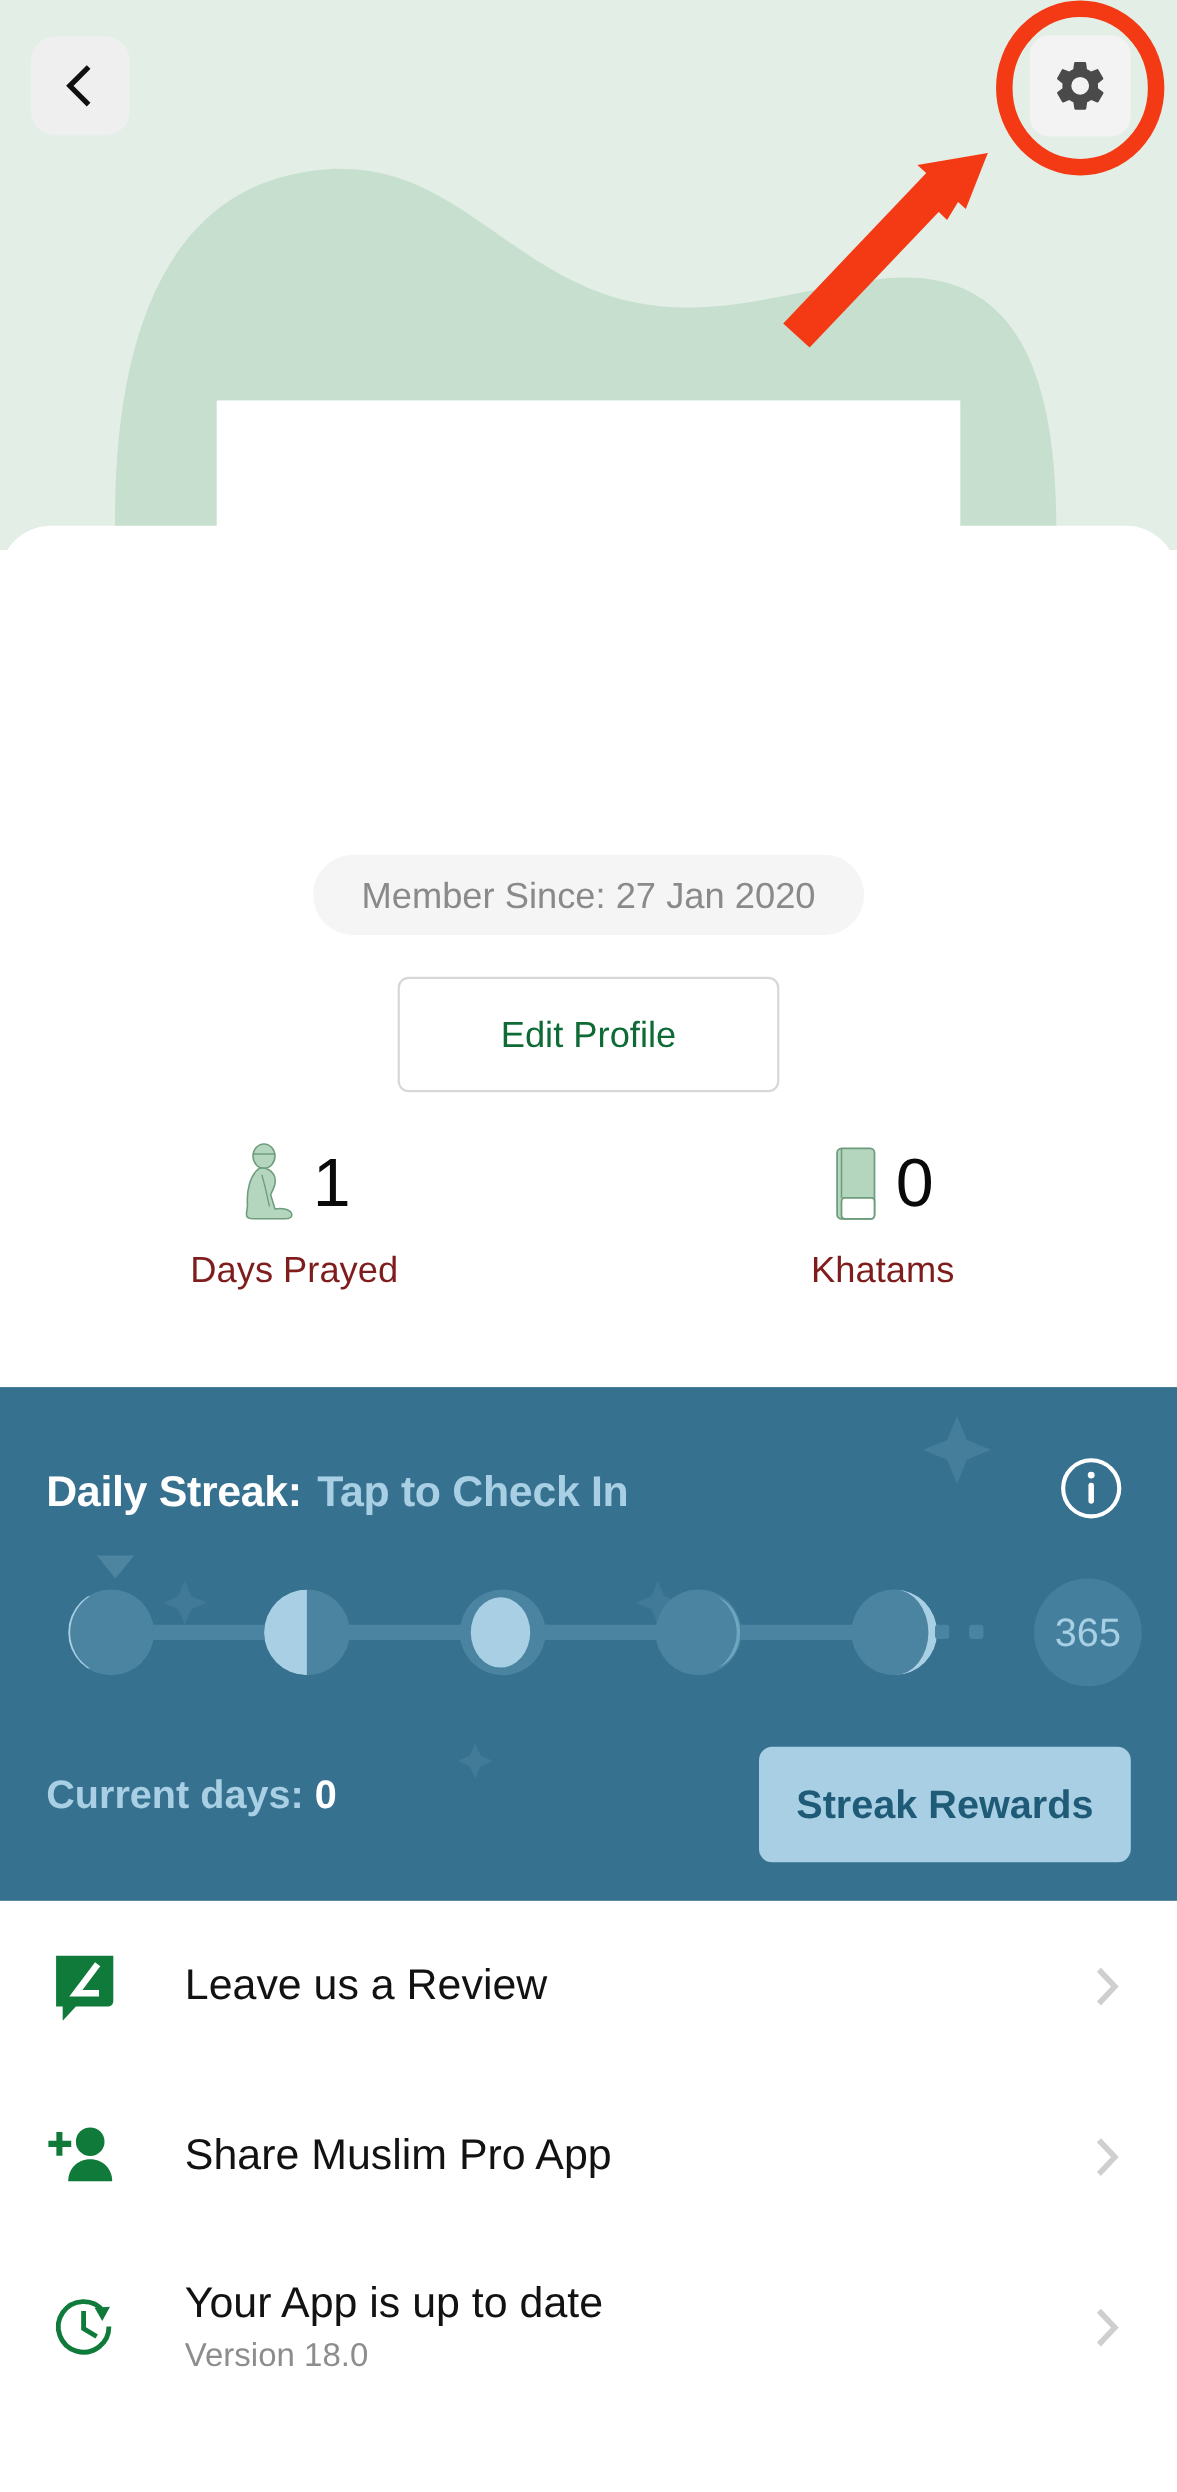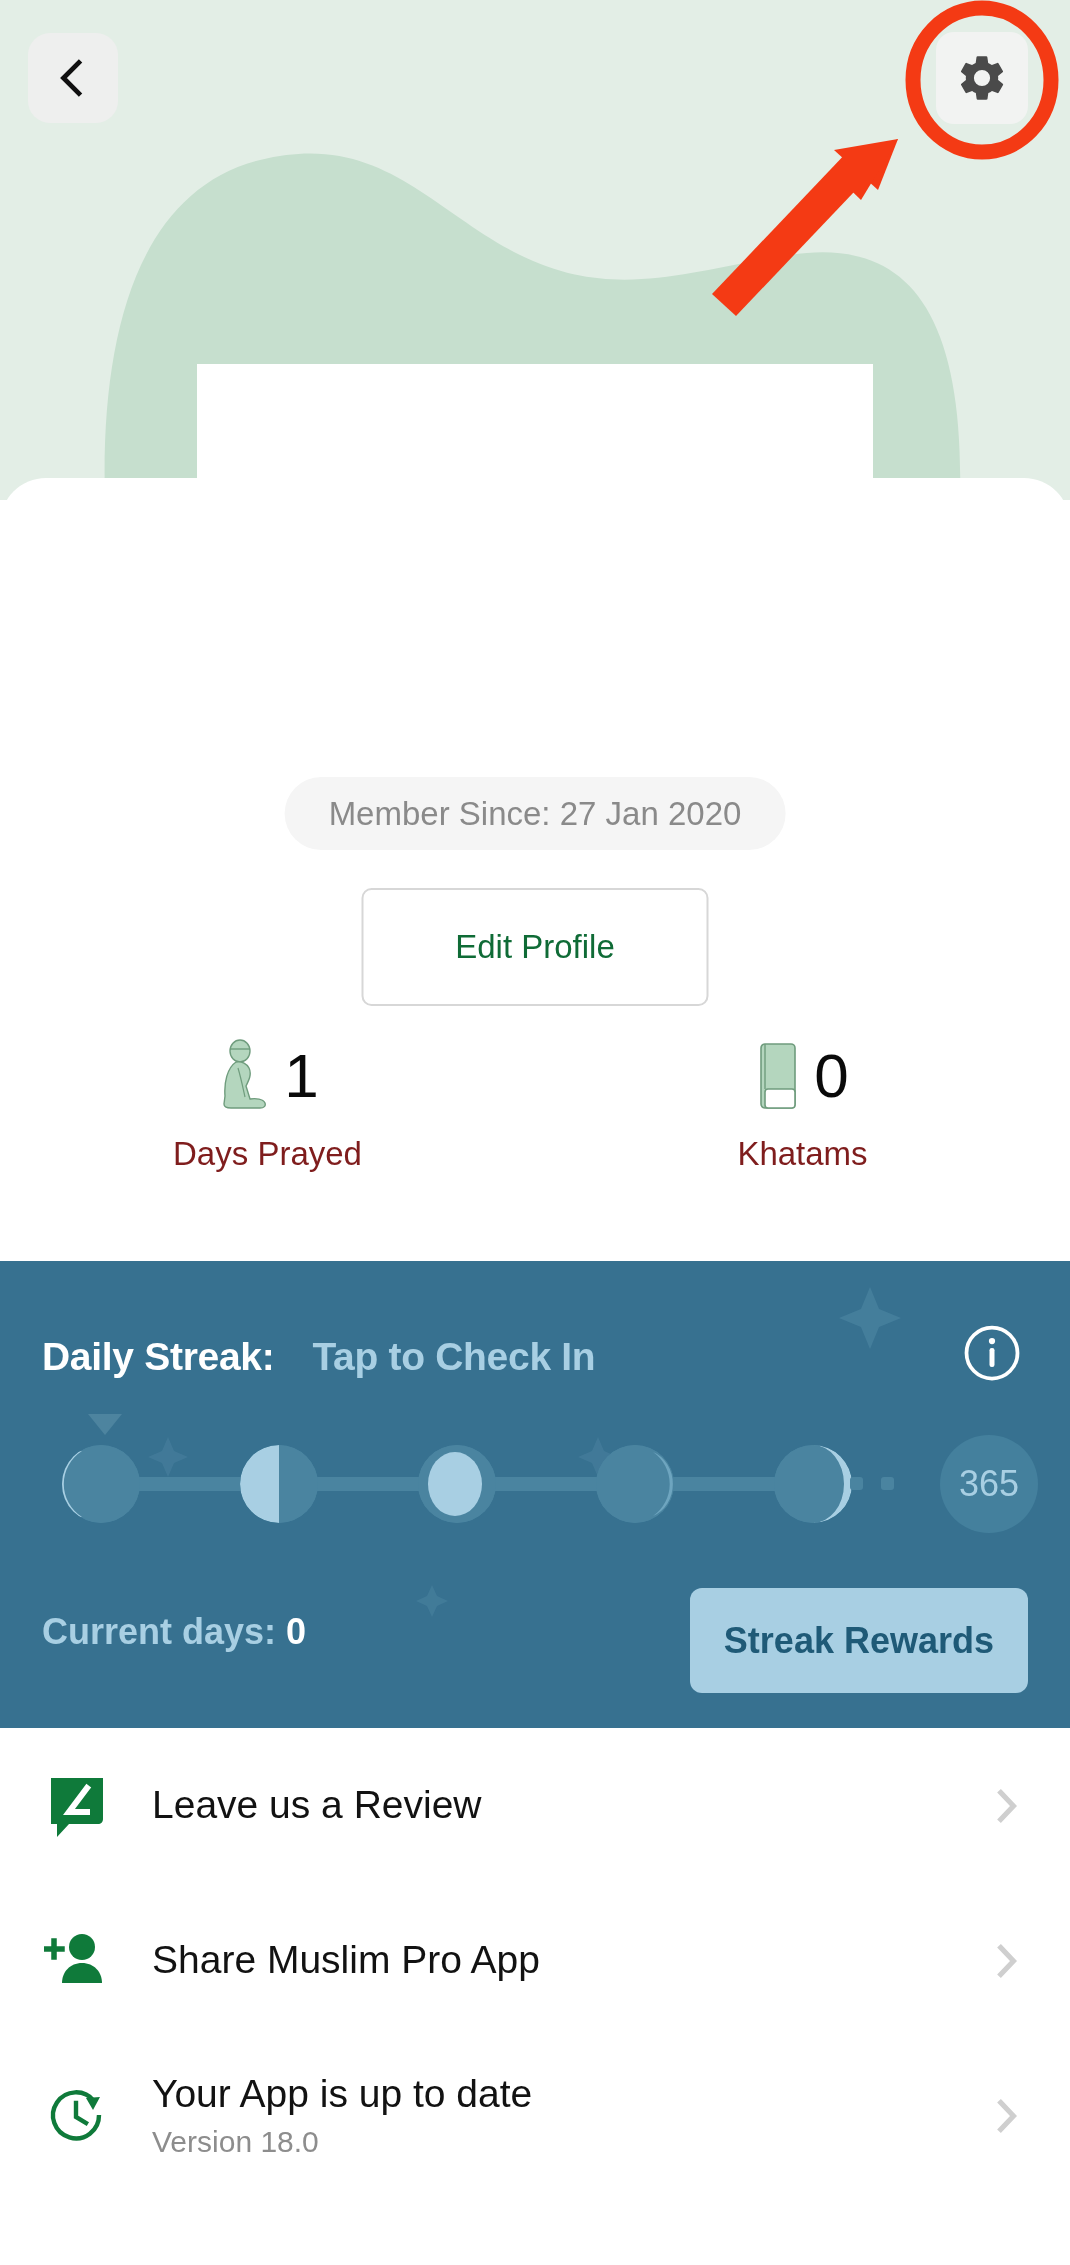--- a/index.html
+++ b/index.html
@@ -104,21 +104,21 @@
     line-height: 1;
     white-space: nowrap;
   }
 
   .edit-profile {
     position: absolute;
     left: 50%;
     transform: translateX(-50%);
     top: 410px;
     width: 347px;
-    height: 118px;
+    height: 105px;
     border: 2px solid #d7d7d7;
     border-radius: 10px;
     background: #ffffff;
     color: #0f6b36;
     font-size: 33px;
     font-family: "Liberation Sans", sans-serif;
     cursor: pointer;
     display: flex;
     align-items: center;
     justify-content: center;
@@ -180,21 +180,20 @@
     font-weight: bold;
     color: #ffffff;
     letter-spacing: -0.3px;
   }
   .streak-action {
     font-size: 39px;
     font-weight: bold;
     color: #a8cfe3;
     letter-spacing: -0.3px;
     cursor: pointer;
-    margin-left: 24px;
   }
   .info-btn {
     position: absolute;
     right: 48px; top: 62px;
     width: 60px; height: 60px;
     cursor: pointer;
   }
 
   .moon-row {
     position: absolute;
@@ -292,21 +291,21 @@
     cursor: pointer;
   }
   .li-icon {
     width: 66px;
     min-width: 66px;
     display: flex;
     align-items: center;
     justify-content: center;
   }
   .li-text {
-    margin-left: 42px;
+    margin-left: 58px;
     display: flex;
     flex-direction: column;
     justify-content: center;
     flex: 1;
   }
   .li-title {
     font-size: 39px;
     color: #121212;
     line-height: 1.15;
   }

